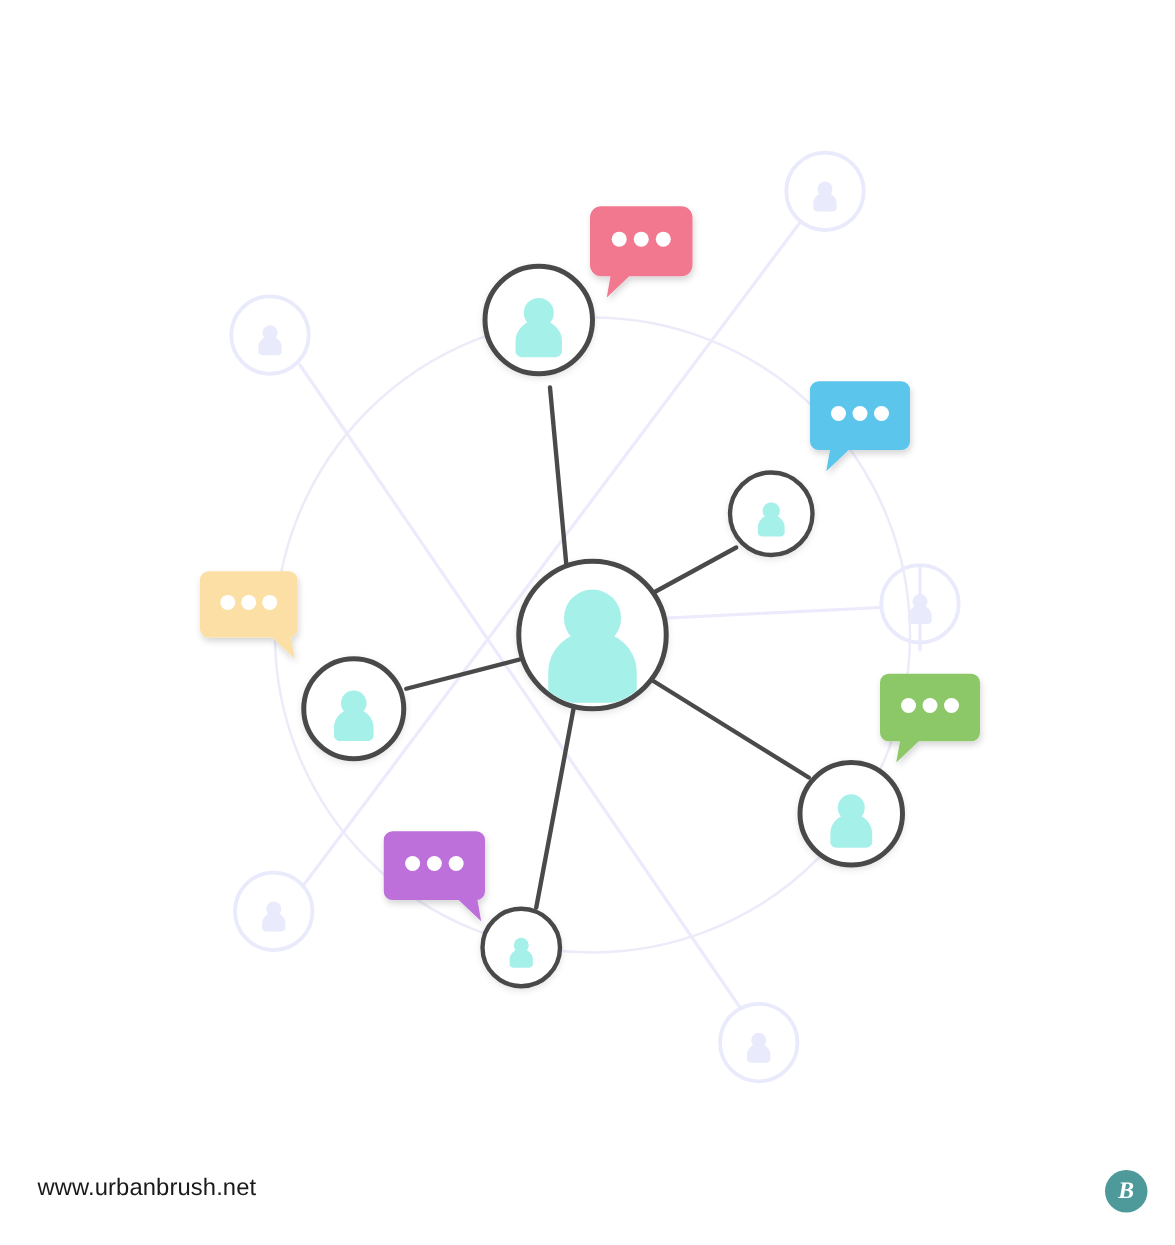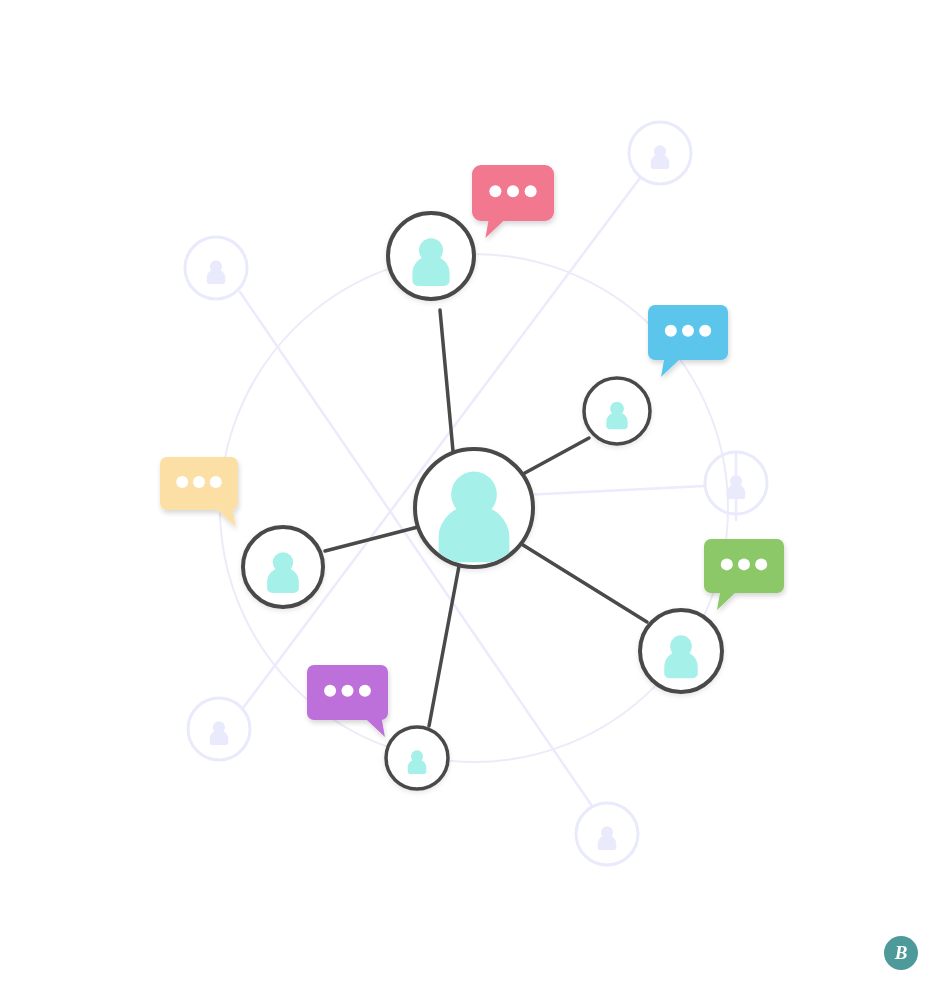--- a/index.html
+++ b/index.html
@@ -279,19 +279,20 @@
             <g fill="#a6f0ea" transform="translate(0,7.08)">
               <circle cx="0" cy="-20.650000000000002" r="22.8625" fill="#a6f0ea"></circle>
               <path d="M -35.400000000000006 39.825 L -35.400000000000006 22.125 A 35.400000000000006 32.45 0 0 1 35.400000000000006 22.125 L 35.400000000000006 39.825 A 13.275 13.275 0 0 1 22.125000000000007 47.126250000000006 L -22.125000000000007 47.126250000000006 A 13.275 13.275 0 0 1 -35.400000000000006 39.825 Z" fill="#a6f0ea"></path>
             </g>
           </g>
         </g>
       </g>
   </svg>
 
   <div id="footer-bar">
+    <div id="site-url">www.urbanbrush.net</div>
     <div id="brand-logo">
       <div class="logo-circle">
         <span class="logo-glyph">B</span>
       </div>
     </div>
   </div>
 </div>
 
 </body></html>

